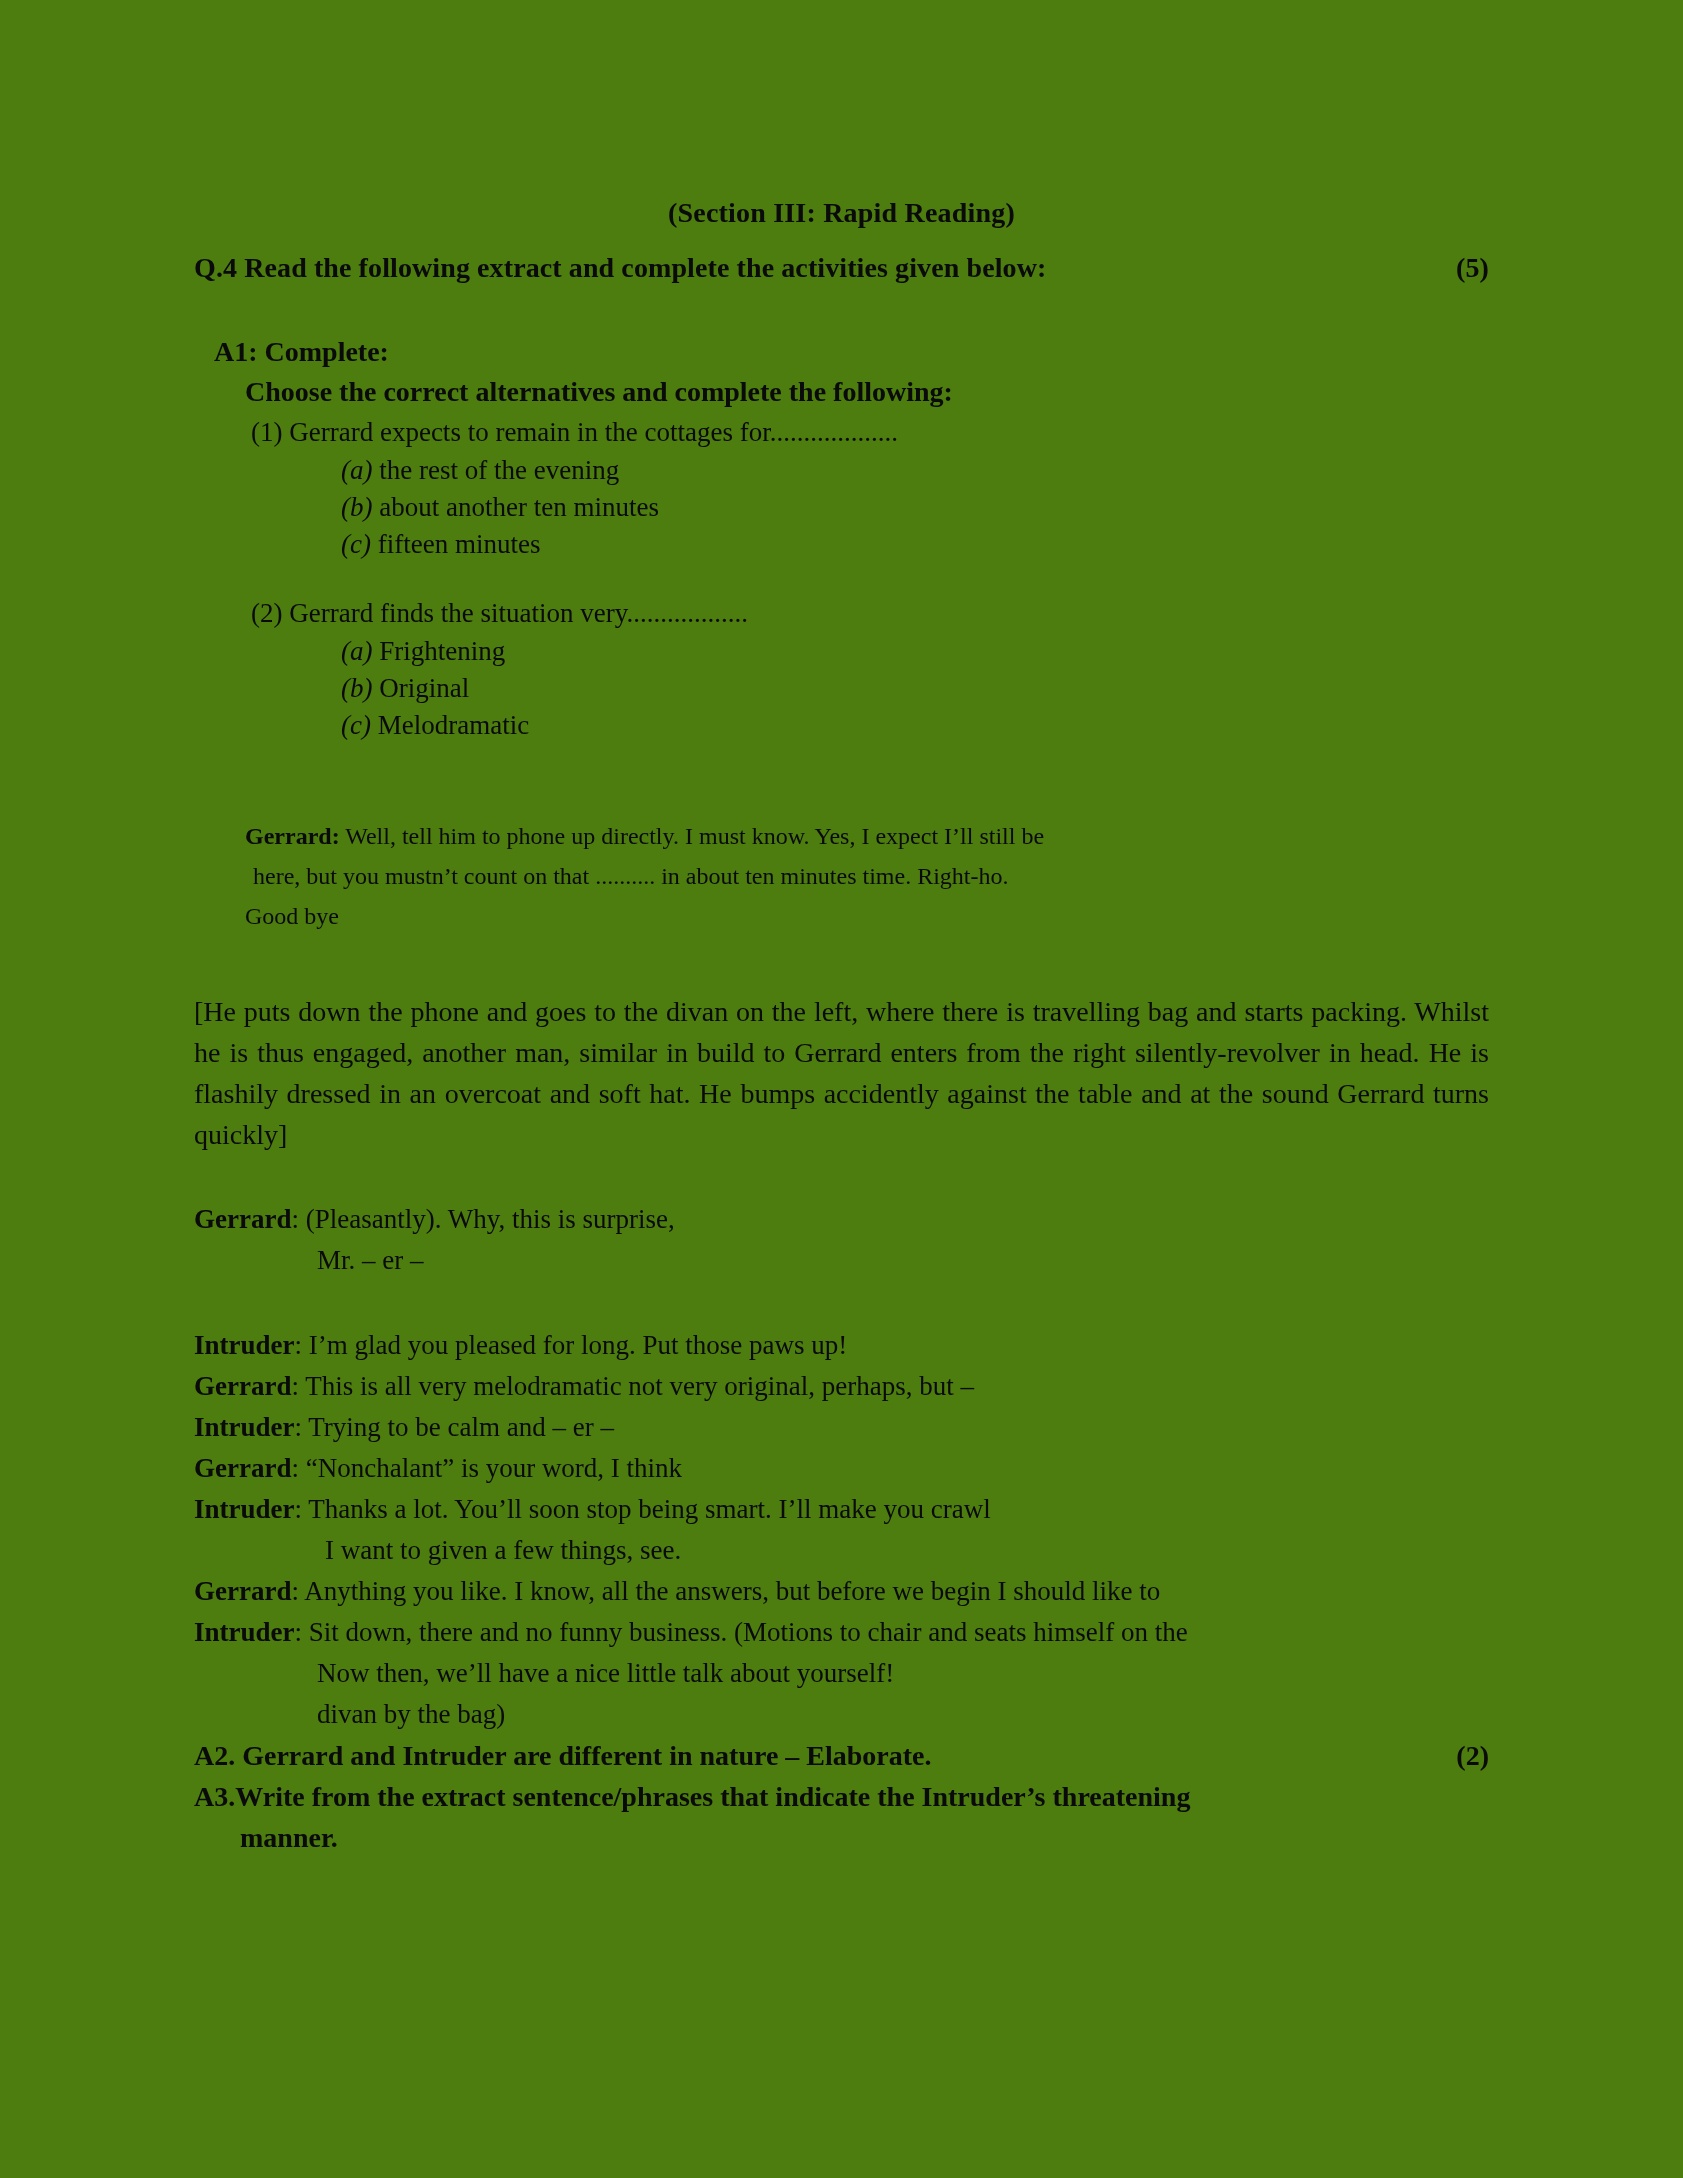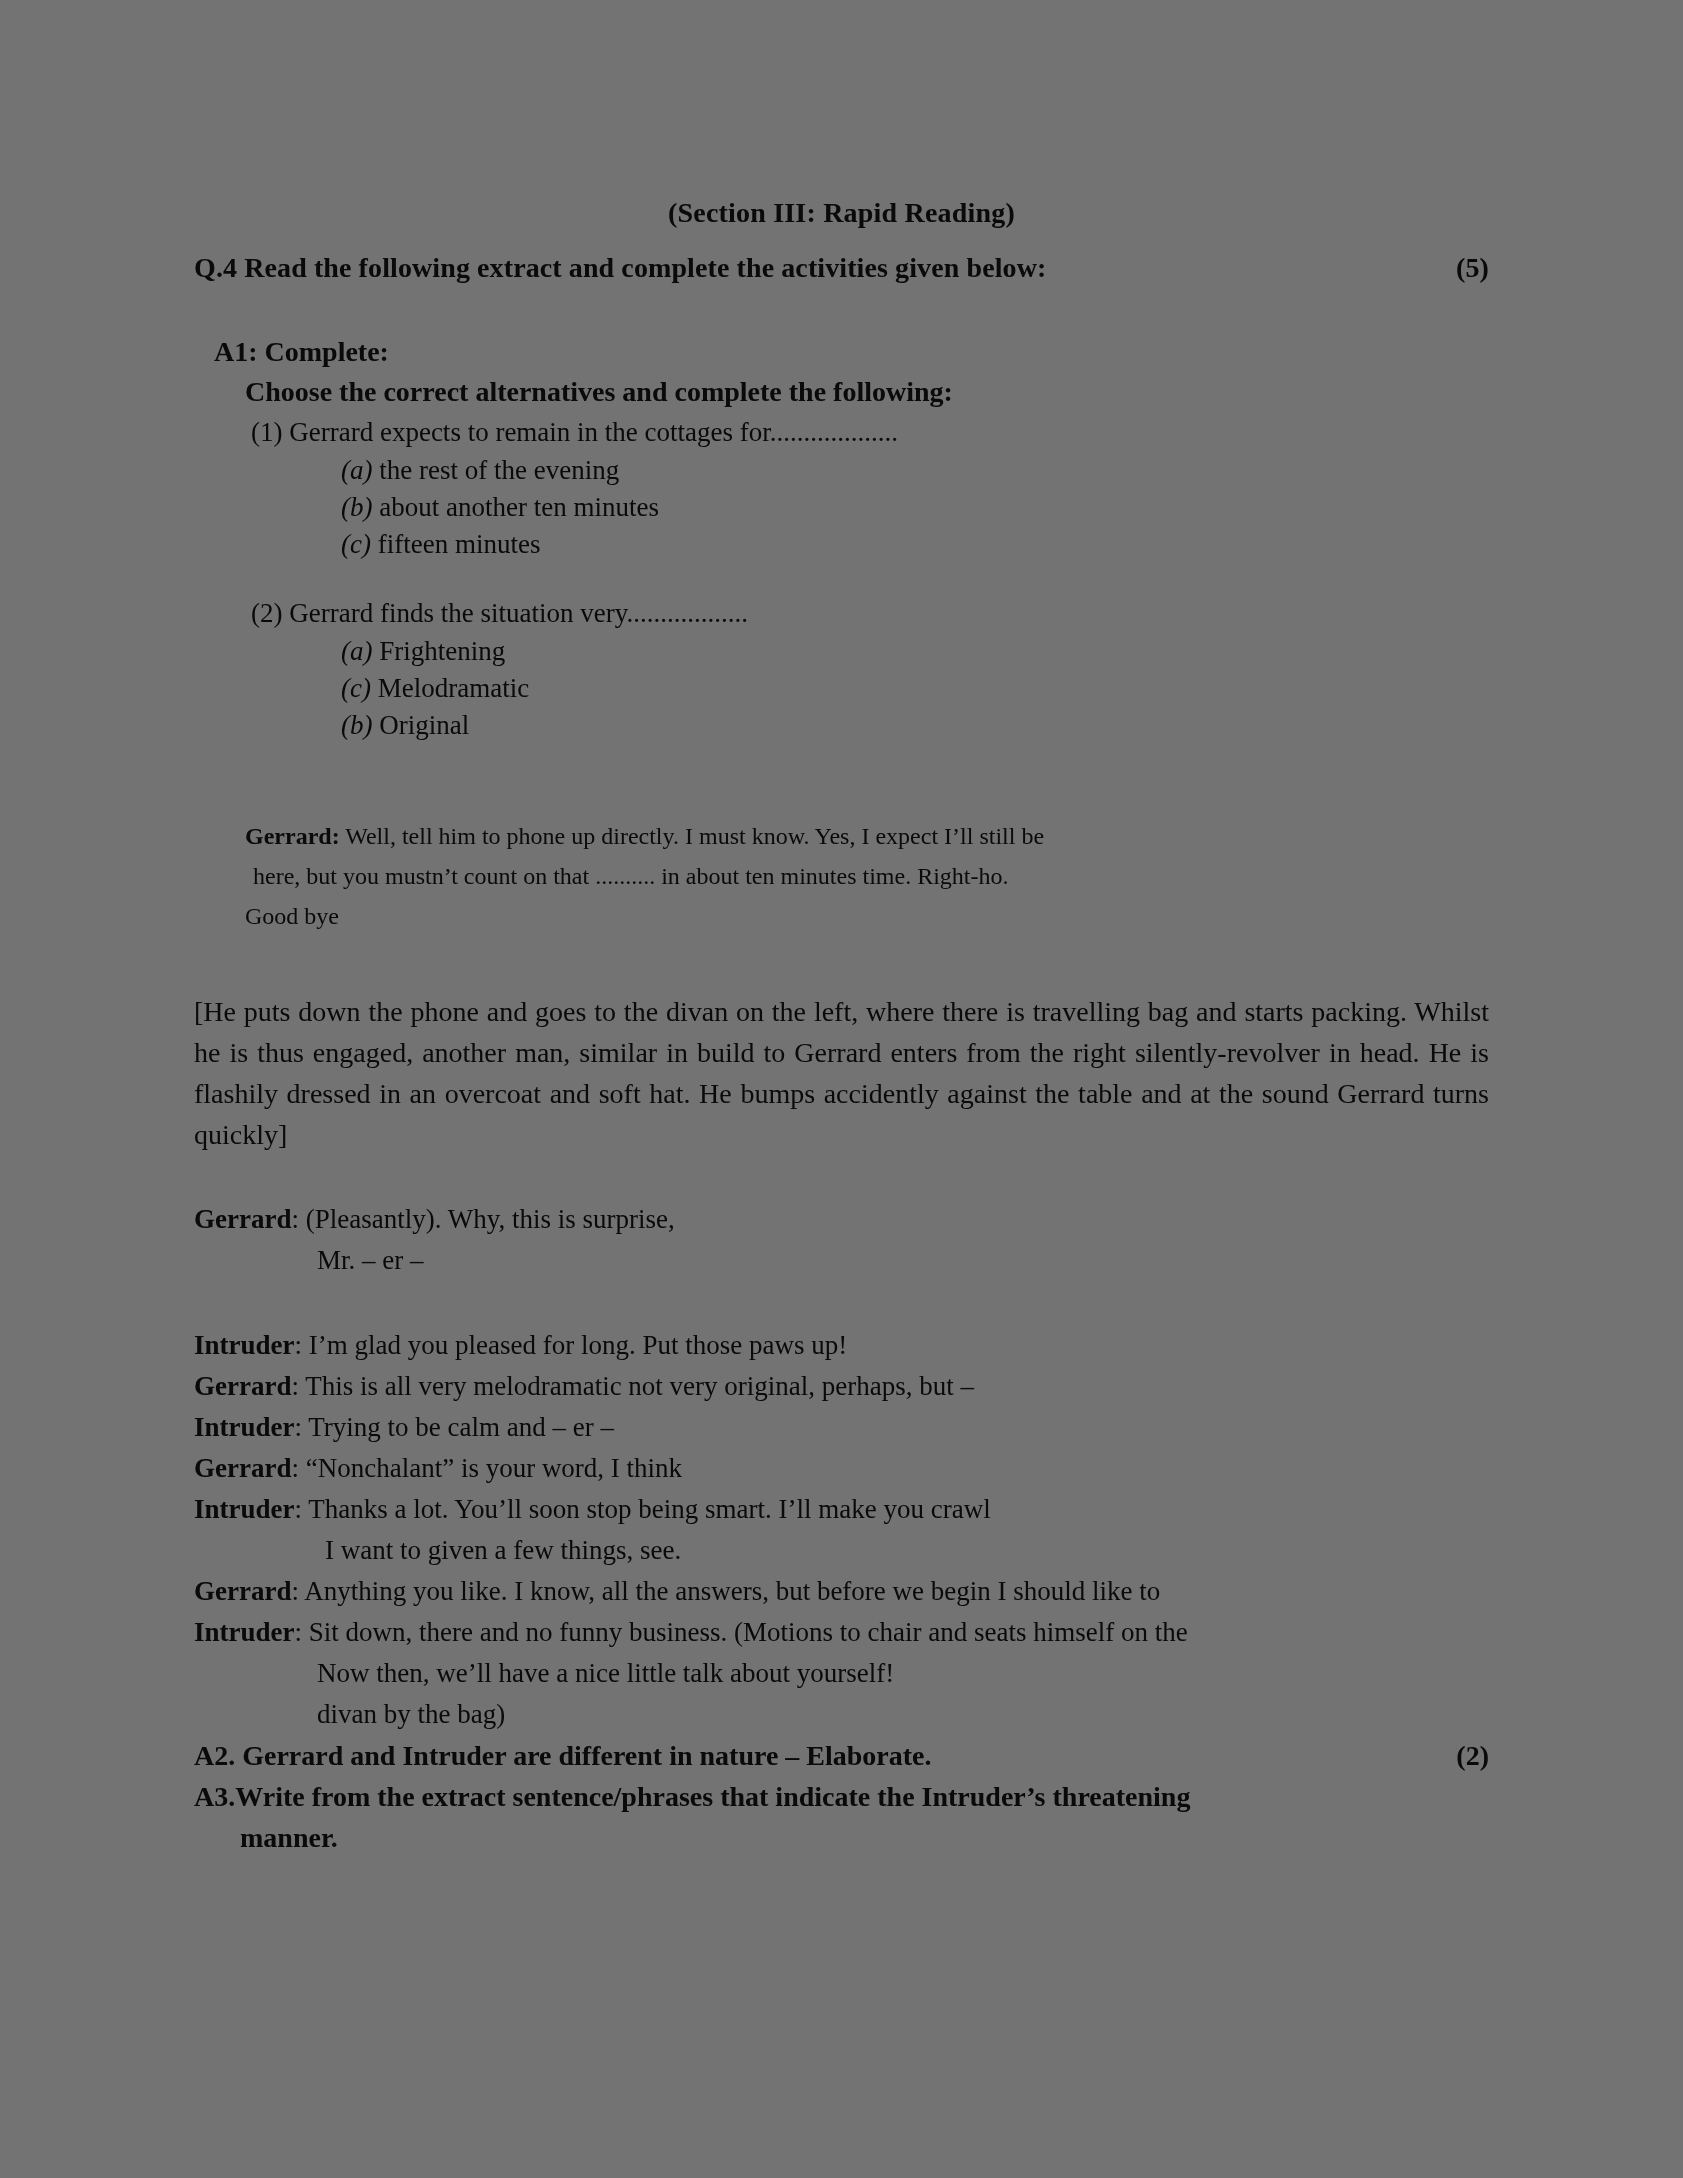--- a/index.html
+++ b/index.html
@@ -15,21 +15,21 @@
     position: relative;
     overflow: hidden;
   }
 
   .page {
     position: absolute;
     left: 0;
     top: 0;
     width: 1683px;
     height: 2178px;
-    background: #737373;
+    background: #4d7c0f;
   }
 
   .content {
     position: absolute;
     left: 194px;
     top: 194px;
     width: 1295px;
   }
   .bold { font-weight: bold; }
 
@@ -168,26 +168,26 @@
     </div>
 
     <div class="spacer-md"></div>
 
     <div class="mcq-stem">(2) Gerrard finds the situation very..................</div>
     <div class="mcq-opt">
       <span class="lbl">(a)</span>
       <span>Frightening</span>
     </div>
     <div class="mcq-opt">
+      <span class="lbl">(b)</span>
+      <span>Original</span>
+    </div>
+    <div class="mcq-opt">
       <span class="lbl">(c)</span>
       <span>Melodramatic</span>
-    </div>
-    <div class="mcq-opt">
-      <span class="lbl">(b)</span>
-      <span>Original</span>
     </div>
 
     <div class="spacer-lg"></div>
 
     <div class="dlg-block">
       <div><span class="bold">Gerrard:</span><span> Well, tell him to phone up directly. I must know. Yes, I expect I’ll still be</span></div>
       <div class="l2">here, but you mustn’t count on that .......... in about ten minutes time. Right-ho.</div>
       <div class="l3">Good bye</div>
     </div>
 

